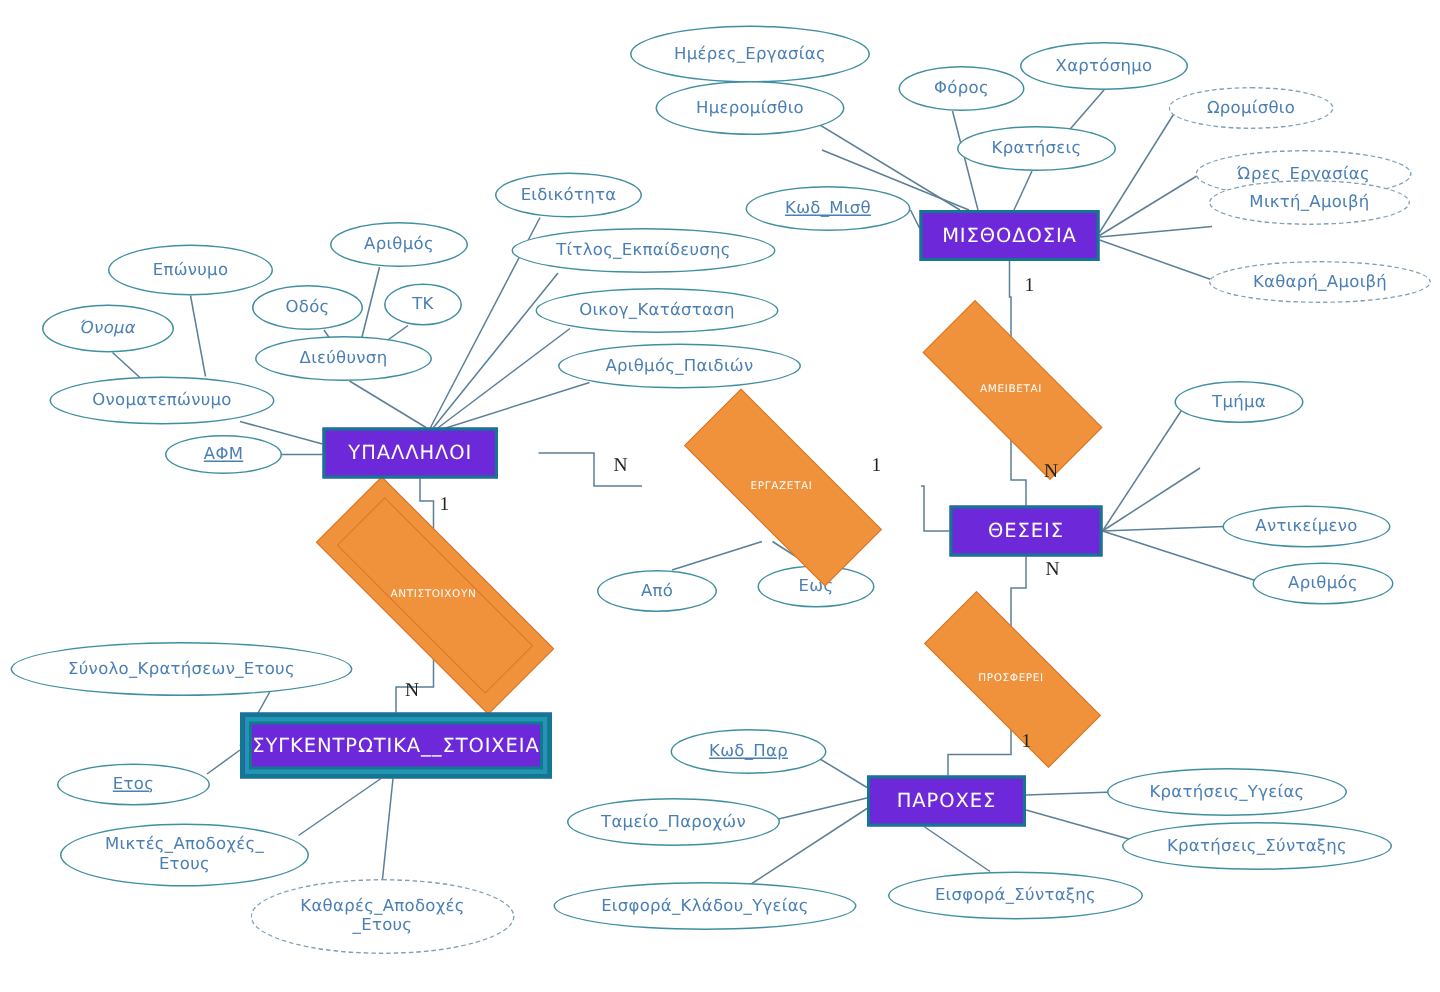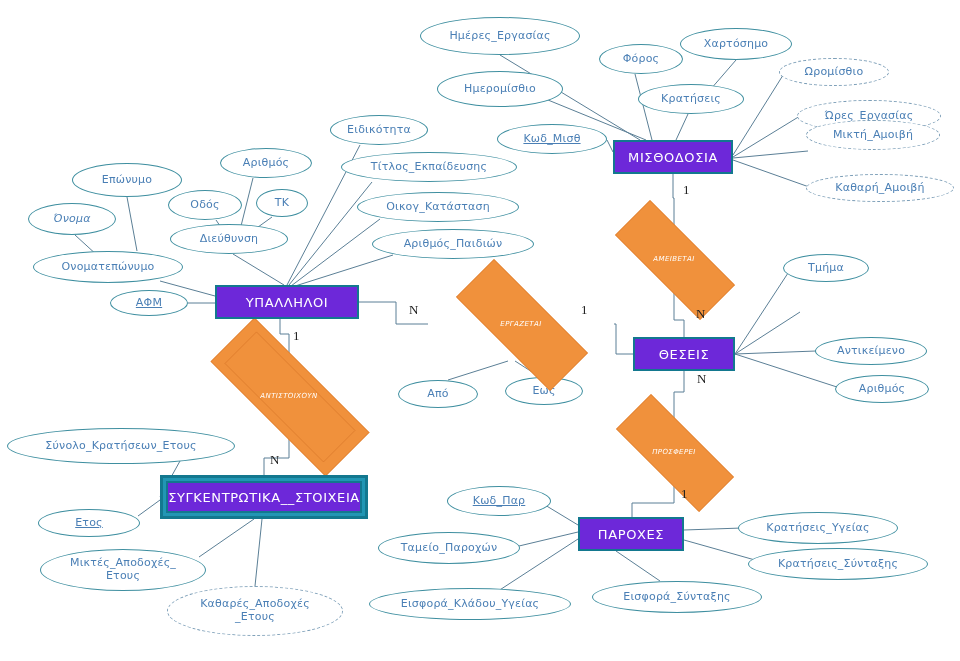--- a/index.html
+++ b/index.html
@@ -42,21 +42,21 @@
   }
   .entity.weak{
     border:3px solid #13788f;
     box-shadow:inset 0 0 0 3px #2196b4, inset 0 0 0 5px #13788f;
     padding:4px;
   }
 
   
   .rel{
     position:absolute;
-    display:flex;align-items:center;justify-content:center;font-style:italic;
+    display:flex;align-items:center;justify-content:center;
   }
   .rel .dia{
     position:absolute;left:0;top:0;width:100%;height:100%;
     background:#f0913c;
     border:1px solid #d9772a;
     transform:rotate(45deg) scale(.707);
     transform-origin:center center;
   }
   .rel.weak .dia2{
     position:absolute;left:7%;top:14%;width:86%;height:72%;
@@ -138,21 +138,21 @@
     <div class="attr" style="left: 110px; top: 290px; width: 78px; height: 26px;"><span class="key">ΑΦΜ</span></div>
     <div class="attr" style="left: 168px; top: 190px; width: 74px; height: 30px;"><span class="">Οδός</span></div>
     <div class="attr" style="left: 256px; top: 189px; width: 52px; height: 28px;"><span class="">ΤΚ</span></div>
     <div class="attr" style="left: 220px; top: 148px; width: 92px; height: 30px;"><span class="">Αριθμός</span></div>
     <div class="attr" style="left: 170px; top: 224px; width: 118px; height: 30px;"><span class="">Διεύθυνση</span></div>
     <div class="attr" style="left: 330px; top: 115px; width: 98px; height: 30px;"><span class="">Ειδικότητα</span></div>
     <div class="attr" style="left: 341px; top: 152px; width: 176px; height: 30px;"><span class="">Τίτλος_Εκπαίδευσης</span></div>
     <div class="attr" style="left: 357px; top: 192px; width: 162px; height: 30px;"><span class="">Οικογ_Κατάσταση</span></div>
     <div class="attr" style="left: 372px; top: 229px; width: 162px; height: 30px;"><span class="">Αριθμός_Παιδιών</span></div>
     <div class="attr" style="left: 420px; top: 17px; width: 160px; height: 38px; justify-content: center;"><span class="">Ημέρες_Εργασίας</span></div>
-    <div class="attr" style="left: 437px; top: 71px; width: 126px; height: 36px;"><span class="">Ημερομίσθιο</span></div>
+    <div class="attr" style="left: 437px; top: 54px; width: 126px; height: 36px;"><span class="">Ημερομίσθιο</span></div>
     <div class="attr" style="left: 497px; top: 124px; width: 110px; height: 30px;"><span class="key">Κωδ_Μισθ</span></div>
     <div class="attr" style="left: 599px; top: 44px; width: 84px; height: 30px;"><span class="">Φόρος</span></div>
     <div class="attr" style="left: 680px; top: 28px; width: 112px; height: 32px;"><span class="">Χαρτόσημο</span></div>
     <div class="attr" style="left: 638px; top: 84px; width: 106px; height: 30px;"><span class="">Κρατήσεις</span></div>
     <div class="attr derived" style="left: 779px; top: 58px; width: 110px; height: 28px;"><span class="">Ωρομίσθιο</span></div>
     <div class="attr derived" style="left: 797px; top: 100px; width: 144px; height: 32px;"><span class="">Ώρες_Εργασίας</span></div>
     <div class="attr derived" style="left: 806px; top: 120px; width: 134px; height: 30px;"><span class="">Μικτή_Αμοιβή</span></div>
     <div class="attr derived" style="left: 806px; top: 174px; width: 148px; height: 28px;"><span class="">Καθαρή_Αμοιβή</span></div>
     <div class="attr" style="left: 398px; top: 380px; width: 80px; height: 28px;"><span class="">Από</span></div>
     <div class="attr" style="left: 505px; top: 377px; width: 78px; height: 28px;"><span class="">Εως</span></div>
@@ -181,21 +181,21 @@
     </div>
     <div class="rel" style="left: 592px; top: 418px; width: 164px; height: 68px;">
       <div class="dia"></div>
       <span class="lbl">ΠΡΟΣΦΕΡΕΙ</span>
     </div>
     <div class="rel weak" style="left: 175px; top: 353px; width: 228px; height: 86px;">
       <div class="dia"></div>
       <div class="dia2"></div>
       <span class="lbl">ΑΝΤΙΣΤΟΙΧΟΥΝ</span>
     </div>
-    <div class="entity" style="left: 215px; top: 285px; width: 144px; height: 34px;">
+    <div class="entity" style="left: 215px; top: 285px; width: 117px; height: 34px;">
       <span>ΥΠΑΛΛΗΛΟΙ</span>
     </div>
     <div class="entity" style="left: 613px; top: 140px; width: 120px; height: 34px;">
       <span>ΜΙΣΘΟΔΟΣΙΑ</span>
     </div>
     <div class="entity" style="left: 633px; top: 337px; width: 102px; height: 34px;">
       <span>ΘΕΣΕΙΣ</span>
     </div>
     <div class="entity" style="left: 578px; top: 517px; width: 106px; height: 34px;">
       <span>ΠΑΡΟΧΕΣ</span>

